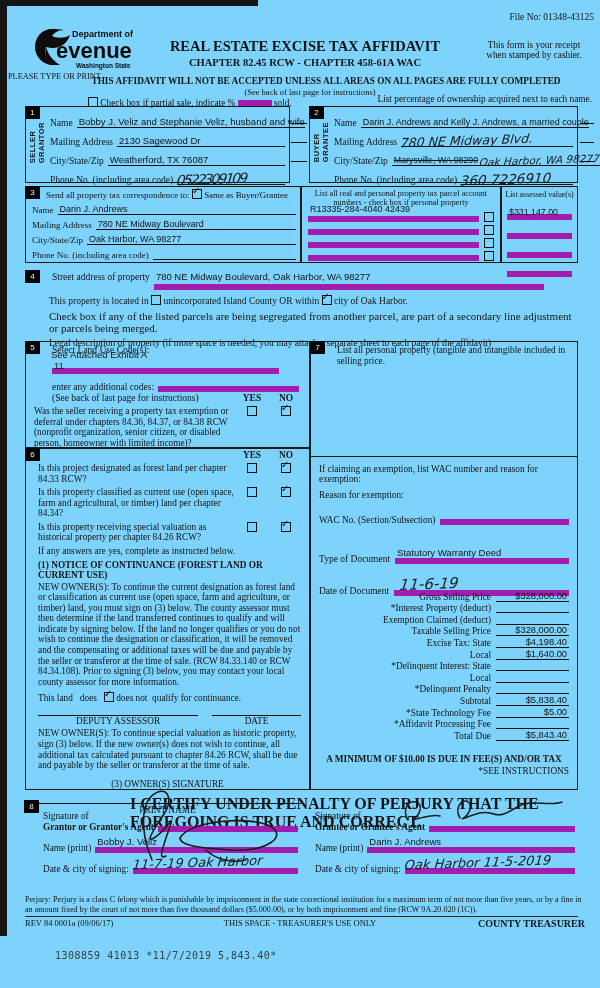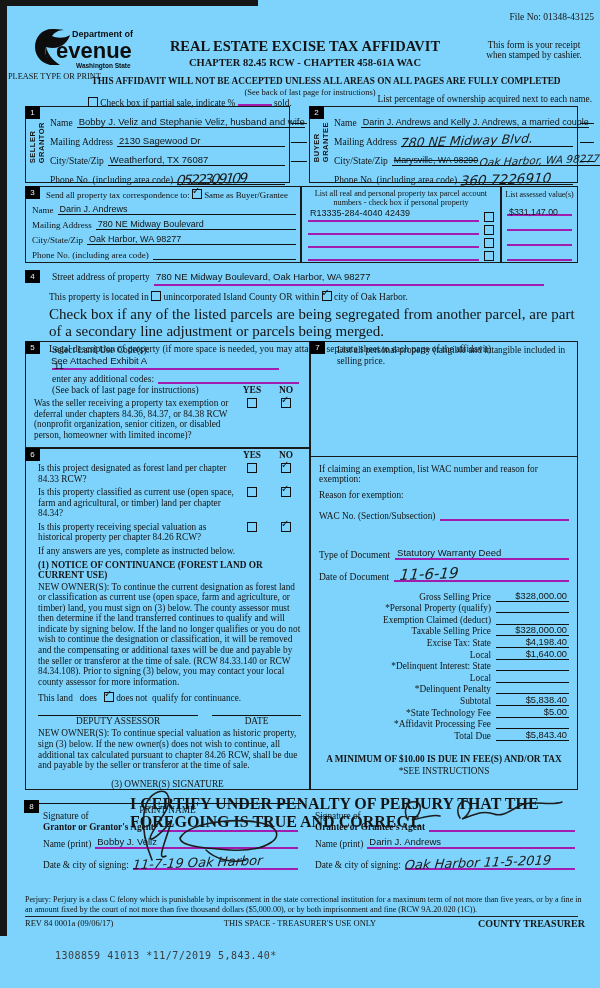--- a/index.html
+++ b/index.html
@@ -13,21 +13,21 @@
   .bx{position:absolute;border:1px solid #1a1a1a;box-sizing:border-box;}
   .vwrap{position:absolute;left:2px;top:15px;display:flex;gap:0px;}
   .vlabel{writing-mode:vertical-rl;transform:rotate(180deg);font-size:7.5px;font-weight:bold;letter-spacing:.5px;font-family:"Liberation Sans",sans-serif;}
   .frow{display:flex;align-items:flex-end;margin:0 4px 0 24px;height:19px;font-size:9.5px;white-space:nowrap;}
   .frow .fill{flex:1;border-bottom:1px solid #111;margin-left:4px;position:relative;}
   .typed{font-family:"Liberation Sans",sans-serif;font-size:9.5px;padding-left:2px;}
   .hw{font-family:"DejaVu Sans",sans-serif;font-style:italic;display:inline-block;transform:skewX(-8deg) rotate(-2deg);color:#1b1b1b;}
   .cb{display:inline-block;width:8px;height:8px;border:1px solid #111;vertical-align:-1px;line-height:8px;text-align:center;position:relative;}
   .cb .mk{position:absolute;left:-1px;top:-3px;font-size:10px;font-style:normal;}
   .strike{text-decoration:line-through;}
-  .ul{border-bottom:2px solid #a21caf;}
+  .ul{border-bottom:6px solid #a21caf;}
   .stub{position:absolute;border-bottom:1px solid #111;width:16px;height:1px;}
   .qrow{display:flex;font-size:9.3px;line-height:10.5px;margin:3px 6px 3px 26px;}
   .qrow .qt{flex:1;}
   .qrow .colY,.qrow .colN{width:34px;text-align:center;flex:none;}
   .amt-row{display:flex;align-items:flex-end;height:11.6px;font-size:9.3px;}
   .amt-label{width:172px;text-align:right;flex:none;white-space:nowrap;}
   .amt-line{flex:1;border-bottom:1px solid #111;margin-left:5px;text-align:right;}
   .amt-val{font-family:"Liberation Sans",sans-serif;font-size:9.3px;padding-right:2px;}
   .body-txt{font-size:9.3px;line-height:10.6px;text-align:left;margin:2px 6px 0 26px;}
   .sigline{border-top:1px solid #111;}
@@ -193,21 +193,21 @@
       <span class="ul" style="display:inline-block;min-width:390px;"><span class="typed">780 NE Midway Boulevard, Oak Harbor, WA 98277</span></span>
     </div>
     <div style="font-size:9.5px;margin:5px 0 0 24px;">
       <span>This property is located in</span>
       <span class="cb"><span class="mk"></span></span>
       <span>unincorporated Island County</span>
       <span>OR within</span>
       <span class="cb"><span class="mk">✓</span></span>
       <span>city of Oak Harbor.</span>
     </div>
-    <div style="font-size:15px;margin:4px 0 0 24px;">Check box if any of the listed parcels are being segregated from another parcel, are part of a secondary line adjustment or parcels being merged.</div>
+    <div style="font-size:11px;margin:4px 0 0 24px;">Check box if any of the listed parcels are being segregated from another parcel, are part of a secondary line adjustment or parcels being merged.</div>
     <div style="font-size:9.5px;margin:4px 0 0 24px;">Legal description of property (if more space is needed, you may attach a separate sheet to each page of the affidavit)</div>
     <div class="typed" style="margin:1px 0 0 24px;">See Attached Exhibit A</div>
   </div>
 
   <div class="bx" style="left:25px;top:341px;width:285px;height:107px;">
     <div class="numbox">5</div>
     <div style="font-size:9.5px;margin:3px 6px 0 26px;">Select Land Use Code(s):</div>
     <div class="ul" style="margin:0 30px 0 26px;height:13px;"><span class="typed">11</span></div>
     <div style="font-size:9.5px;margin:1px 6px 0 26px;display:flex;align-items:flex-end;">
         <span>enter any additional codes:</span>
@@ -285,33 +285,33 @@
         <span>WAC No. (Section/Subsection)</span>
         <span class="ul" style="flex:1;margin-left:5px;height:11px;"></span>
       </div>
     </div>
 
     <div style="position:absolute;left:8px;right:8px;top:205px;">
       <div style="display:flex;align-items:flex-end;font-size:9.5px;">
         <span>Type of Document</span>
         <span class="ul" style="flex:1;margin-left:5px;"><span class="typed">Statutory Warranty Deed</span></span>
       </div>
-      <div style="display:flex;align-items:flex-end;font-size:9.5px;margin-top:6px;height:16px;">
+      <div style="display:flex;align-items:flex-end;font-size:9.5px;margin-top:16px;height:16px;">
         <span>Date of Document</span>
         <span class="ul" style="flex:1;margin-left:5px;"><span class="hw" style="font-size:15px;position:relative;top:3px;left:6px;">11-6-19</span></span>
       </div>
     </div>
 
     <div style="position:absolute;left:8px;right:8px;top:248px;">
       <div class="amt-row">
           <span class="amt-label">Gross Selling Price</span>
           <span class="amt-line"><span class="amt-val">$328,000.00</span></span>
         </div>
       <div class="amt-row">
-          <span class="amt-label">*Personal Property (qualify)</span>
+          <span class="amt-label">*Interest Property (deduct)</span>
           <span class="amt-line"><span class="amt-val"></span></span>
         </div>
       <div class="amt-row">
           <span class="amt-label">Exemption Claimed (deduct)</span>
           <span class="amt-line"><span class="amt-val"></span></span>
         </div>
       <div class="amt-row">
           <span class="amt-label">Taxable Selling Price</span>
           <span class="amt-line"><span class="amt-val">$328,000.00</span></span>
         </div>
@@ -347,21 +347,21 @@
           <span class="amt-label">*Affidavit Processing Fee</span>
           <span class="amt-line"><span class="amt-val"></span></span>
         </div>
       <div class="amt-row">
           <span class="amt-label">Total Due</span>
           <span class="amt-line"><span class="amt-val">$5,843.40</span></span>
         </div>
     </div>
 
     <div class="ctr b" style="position:absolute;left:8px;right:8px;top:412px;font-size:9.3px;">A MINIMUM OF $10.00 IS DUE IN FEE(S) AND/OR TAX</div>
-    <div class="ctr" style="position:absolute;left:8px;right:8px;top:424px;font-size:9.3px;">*SEE INSTRUCTIONS</div>
+    <div class="ctr" style="position:absolute;left:8px;right:8px;top:424px;font-size:9.3px;text-align:right;">*SEE INSTRUCTIONS</div>
   </div>
 
   <div class="abs" style="left:25px;top:795px;width:553px;height:90px;">
     <div class="numbox" style="top:5px;">8</div>
     <div class="b" style="font-size:16px;margin-left:105px;">I CERTIFY UNDER PENALTY OF PERJURY THAT THE FOREGOING IS TRUE AND CORRECT.</div>
 
     <div style="position:absolute;left:18px;top:16px;width:255px;">
       <div style="display:flex;align-items:flex-end;">
         <div style="font-size:9.3px;line-height:10.5px;">
           <div>Signature of</div>

